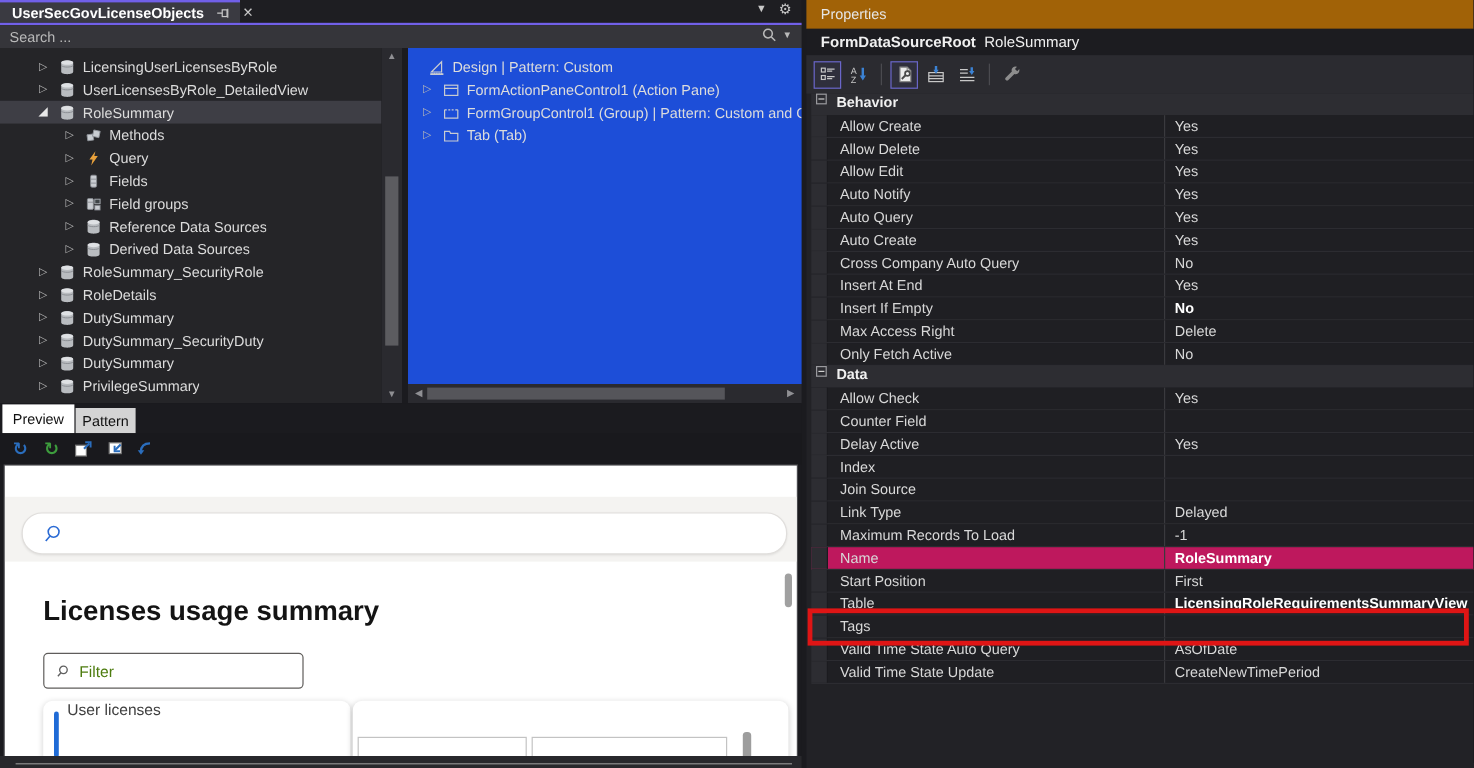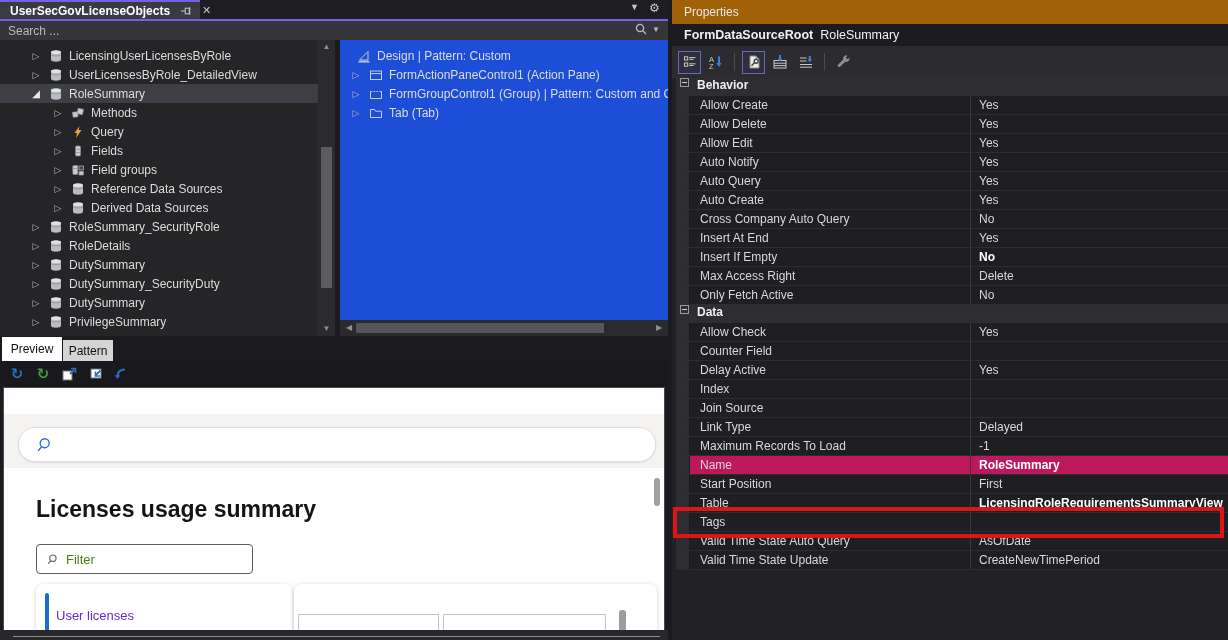--- a/index.html
+++ b/index.html
@@ -56,21 +56,21 @@
   #pv-pill { position:absolute; left:14px; top:39px; width:638px; height:35px; background:#fff; border:1px solid #e0dedc;
              border-radius:17px; box-shadow:0 1px 2px rgba(0,0,0,.08); display:flex; align-items:center; padding-left:16px; }
   #pv-heading { position:absolute; left:32px; top:108px; font-size:23px; font-weight:bold; color:#141414; }
   #pv-filter { position:absolute; left:32px; top:156px; width:217px; height:30px; border:1px solid #5f5d5b; border-radius:4px;
                background:#fff; display:flex; align-items:center; padding-left:9px; gap:7px; }
   #pv-filter .ph { color:#4d7c0f; font-size:13px; }
   .card { position:absolute; background:#fff; border-radius:8px 8px 0 0; box-shadow:0 1px 5px rgba(0,0,0,.18); }
   #card-left  { left:32px; top:196px; width:256px; height:60px; }
   #card-right { left:290px; top:196px; width:363px; height:60px; }
   #fasttab-bar { position:absolute; left:9px; top:9px; width:4px; height:38px; background:#1f6bd6; border-radius:2px; }
-  #fasttab-lbl { position:absolute; left:20px; top:24px; font-size:13px; color:#6d28d9; }
+  #fasttab-lbl { position:absolute; left:20px; top:0; font-size:13px; color:#404040; }
   .gridcell { position:absolute; top:30px; height:32px; background:#fff; border:1px solid #c3c3c3; }
   #gc1 { left:4px; width:141px; }
   #gc2 { left:149px; width:163px; }
   #card-vsb { position:absolute; left:325px; top:26px; width:7px; height:34px; background:#9d9d9d; border-radius:3px; }
   #pv-vthumb { position:absolute; left:650px; top:90px; width:6px; height:28px; background:#a0a0a0; border-radius:3px; }
   #bottom-strip { left:0; top:630px; width:668px; height:10px; background:#28282c; }
   #bottom-strip .line { position:absolute; left:13px; top:6px; width:647px; height:1px; background:#8f8f8f; }
 
   
   #props { left:672px; top:0; width:556px; height:640px; background:#222226; }

